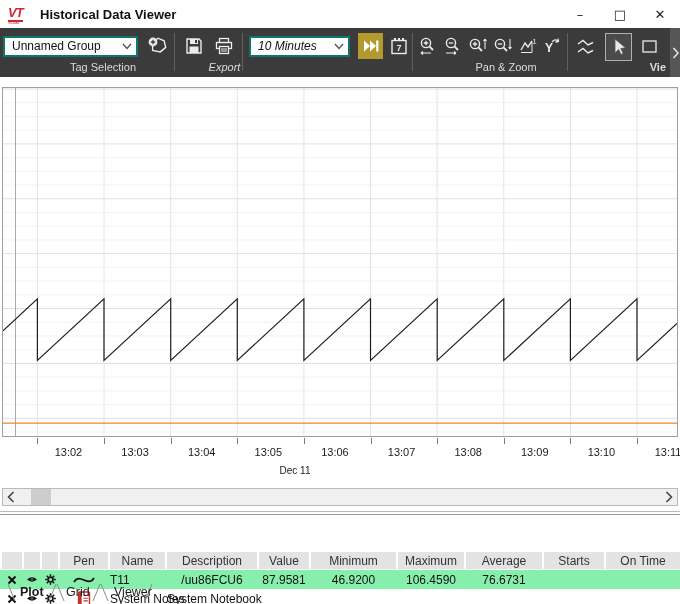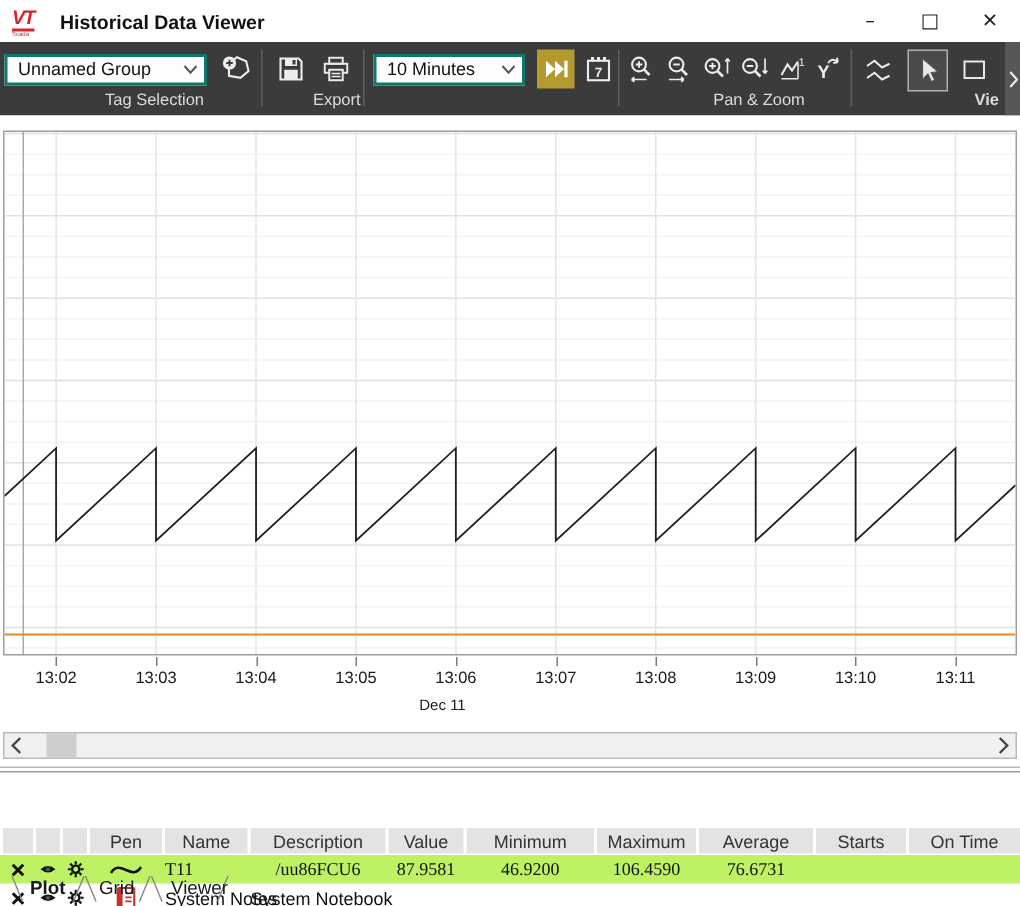--- a/index.html
+++ b/index.html
@@ -23,37 +23,37 @@
   .combo .cval { flex:1; white-space:nowrap; overflow:hidden; }
   .tbtn { width:26px; height:26px; display:flex; align-items:center; justify-content:center; background:transparent; border:none; }
   .tbtn.gold { background:#b3992e; }
   .tbtn.selected { border:1px solid #b0b0b0; background:#4a4a4a; width:27px; height:28px; }
   .overflowstrip { position:absolute; right:0; top:0; width:10px; height:49px; background:#565656; display:flex; align-items:center; justify-content:center; }
 
   .plotarea { position:absolute; left:0; top:77px; width:680px; height:435px; background:#fff; }
   .plotbox { position:absolute; left:2px; top:10px; width:676px; height:350px; border:1px solid #9e9e9e; }
   .xaxis { position:absolute; left:0; top:360px; width:680px; height:46px; }
   .xtick { position:absolute; top:1px; width:1px; height:6px; background:#7a7a7a; }
-  .xticklabel { position:absolute; top:9px; transform:translateX(-50%); font-size:11px; color:#1a1a1a; white-space:nowrap; }
+  .xticklabel { position:absolute; top:9px; transform:translateX(-50%); font-size:11px; color:#1a1a1a; white-space:nowrap;margin-left:31px; }
   .datelabel { position:absolute; top:28px; left:295px; transform:translateX(-50%); font-size:10px; color:#1a1a1a; }
   .hscroll { position:absolute; left:2px; top:411px; width:676px; height:18px; background:#f0f0f0; border:1px solid #b9b9b9; display:flex; align-items:center; }
   .scrollarrow { width:16px; height:16px; display:flex; align-items:center; justify-content:center; }
   .scrolltrack { flex:1; position:relative; height:16px; }
   .scrollthumb { position:absolute; left:12px; top:0px; width:20px; height:16px; background:#cdcdcd; }
 
   .splitline1 { position:absolute; left:0; top:511px; width:680px; height:1px; background:#b9b9b9; }
   .splitline2 { position:absolute; left:0; top:514px; width:680px; height:1px; background:#9c9c9c; }
 
   .pentable { position:absolute; left:0; top:524px; width:680px; }
   .tgrid { display:grid; grid-template-columns:20px 16px 16px 48px 55px 90px 50px 85px 66px 76px 60px 1fr; column-gap:2px; padding-left:2px; }
   .thead .cell { background:#e3e3e3; color:#333; font-size:12px; height:17px; display:flex; align-items:center; justify-content:center; white-space:nowrap; overflow:hidden;margin-top:28px; }
   .trow { height:19px; }
   .trow .cell { font-size:12px; color:#111; height:19px; display:flex; align-items:center; justify-content:center; white-space:nowrap; }
   .trow .cell.left { justify-content:flex-start; overflow:visible; }
-  .trow.selected { background:#bef264;font-family:Liberation Serif, serif; }
+  .trow.selected { background:#86efac; }
   .smalltext { font-size:9.5px; }
 
   .tabstrip { position:absolute; left:0; top:582px; width:680px; height:22px; }
   .tabstrip svg { position:absolute; left:0; top:0; }
   .tablabel { position:absolute; top:3px; font-size:12.5px; color:#1a1a1a; }
   .tablabel.active { font-weight:bold; }
 
   svg { display:block; }
 </style>
 </head>
@@ -93,21 +93,21 @@
           <path d="M10,5 L17,5 L20,11 L17,17 L10,17 L5,11 Z" fill="none" stroke="#ececec" stroke-width="1.4" transform="rotate(-40 12 11)"></path>
           <circle cx="7" cy="7" r="4.4" fill="#ececec"></circle>
           <path d="M7,4.8 V9.2 M4.8,7 H9.2" stroke="#3b3b3b" stroke-width="1.3"></path>
         </svg>
       </button>
     </div>
     <div class="tblabel">Tag Selection</div>
   </div>
   <div class="tbsep" style="left:174px;"></div>
 
-  <div class="tbgroup" style="left:175px;width:67px;">
+  <div class="tbgroup" style="left:175px;width:67px;font-style:italic;">
     <div class="tbrow" style="justify-content:center;gap:4px;">
       <button class="tbtn">
         <svg width="20" height="20" viewBox="0 0 20 20">
           <path d="M3,3 H15 L17,5 V17 H3 Z" fill="none" stroke="#ececec" stroke-width="1.4"></path>
           <rect x="6" y="3" width="8" height="5" fill="#ececec"></rect>
           <rect x="11" y="4" width="2" height="3" fill="#3b3b3b"></rect>
           <rect x="5.5" y="10.5" width="9" height="6.5" fill="#ececec"></rect>
         </svg>
       </button>
       <button class="tbtn">
@@ -118,21 +118,21 @@
           <path d="M7,13 H13 M7,15 H13" stroke="#ececec" stroke-width="1.1"></path>
         </svg>
       </button>
     </div>
     <div class="tblabel">Export</div>
   </div>
   <div class="tbsep" style="left:242px;"></div>
 
   <div class="tbgroup" style="left:243px;width:169px;">
     <div class="tbrow" style="padding-left:6px;">
-      <div class="combo" style="width:102px;">
+      <div class="combo" style="width:102px;font-style:italic;">
         <span class="cval">10 Minutes</span>
         <svg width="10" height="7">
             <polyline points="1,1 5,5.5 9,1" fill="none" stroke="#555" stroke-width="1.3"></polyline>
           </svg>
       </div>
       <button class="tbtn gold" style="margin-left:8px;">
         <svg width="20" height="20" viewBox="0 0 20 20">
           <polygon points="3,4.5 9,10 3,15.5" fill="#fff"></polygon>
           <polygon points="9,4.5 15,10 9,15.5" fill="#fff"></polygon>
           <rect x="15.2" y="4.5" width="2.2" height="11" fill="#fff"></rect>

